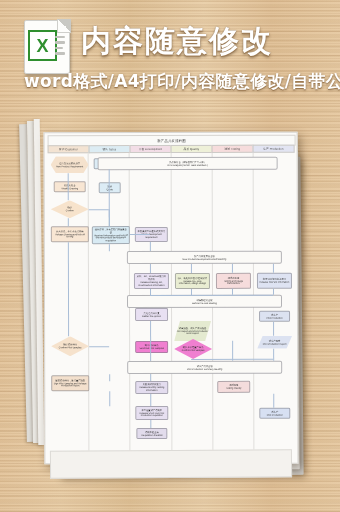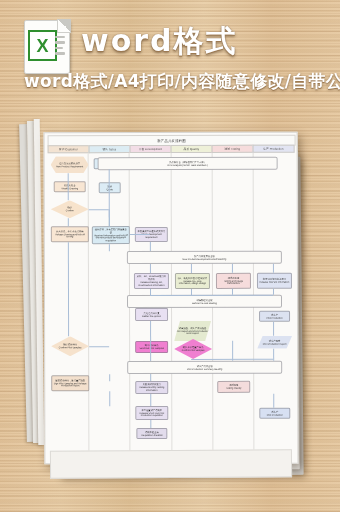--- a/index.html
+++ b/index.html
@@ -149,21 +149,21 @@
         <div class="xl-page"></div>
         <div class="xl-fold"></div>
         <div class="xl-x">X</div>
         <div class="xl-lines">
             <i></i>
             <i></i>
             <i></i>
             <i></i>
           </div>
       </div>
-      <div class="title">word格式</div>
+      <div class="title">内容随意修改</div>
     </div>
     <div class="subtitle">word格式/A4打印/内容随意修改/自带公式</div>
   </div>
 
   <div class="stack">
     <div class="sheet-b"></div>
     <div class="sheet-c"></div>
     <div class="edge edge1"></div>
     <div class="edge edge2"></div>
     <div class="edge edge3"></div>

